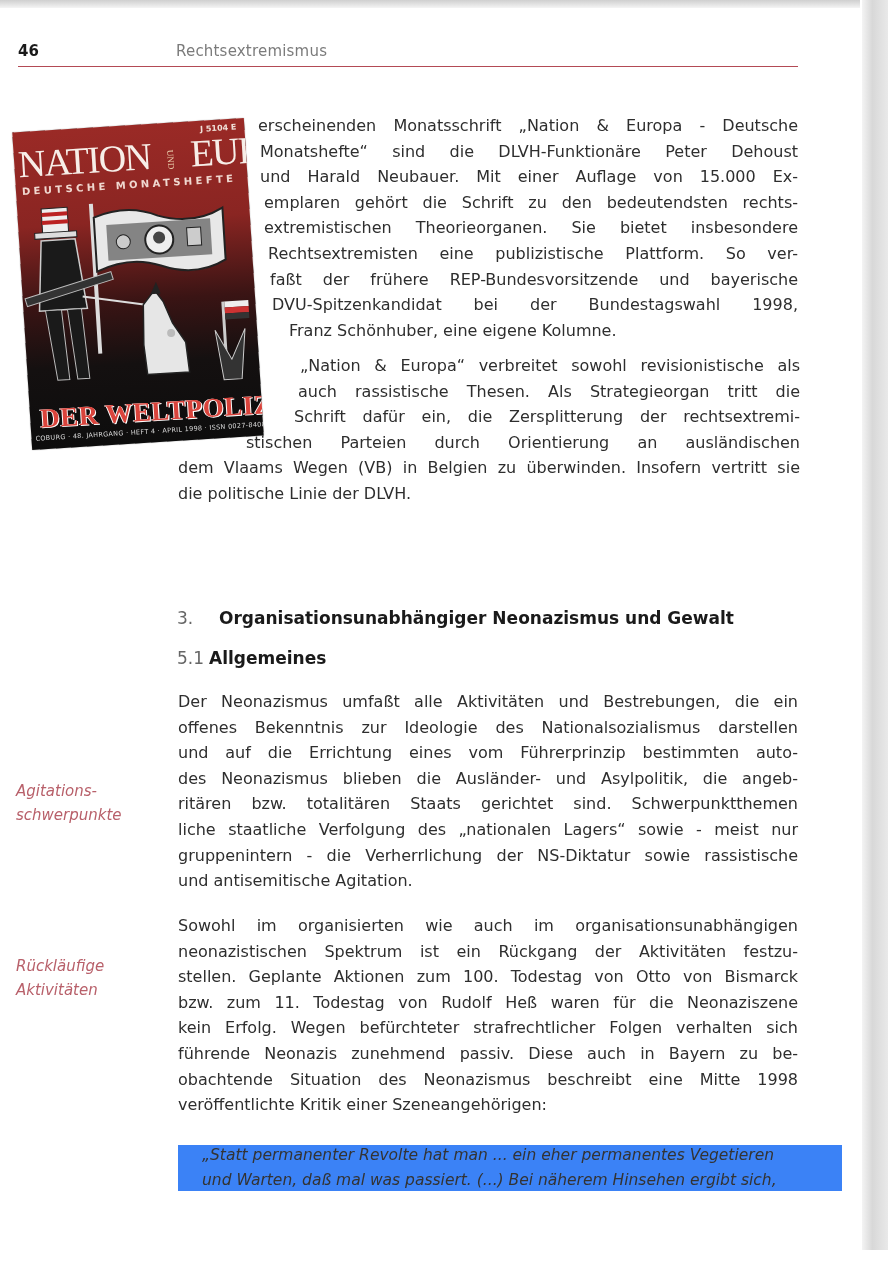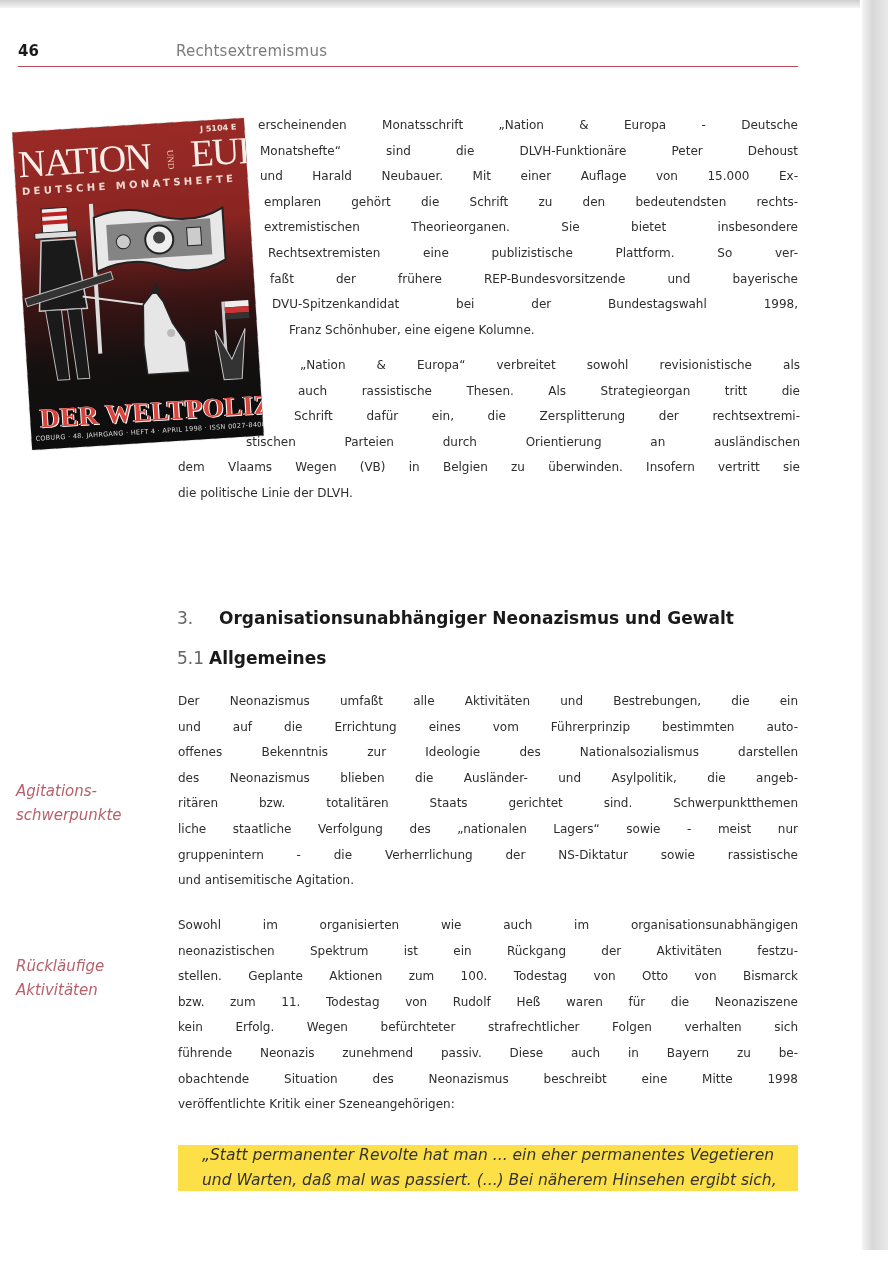--- a/index.html
+++ b/index.html
@@ -25,31 +25,31 @@
   .cover-title { position:absolute; left:4px; top:12px; width:224px; font-family:"Liberation Serif","DejaVu Serif",serif;
            font-size:38px; color:#f7eee8; letter-spacing:-1.5px; line-height:40px; white-space:nowrap; }
   .cover-und { font-size:9px; color:#e7c9a8; letter-spacing:0; vertical-align:middle; writing-mode:vertical-rl; }
   .cover-sub { position:absolute; left:6px; top:54px; font-size:10px; font-weight:bold; color:#f0d8d0; letter-spacing:3.4px; white-space:nowrap; }
   .cover-art { position:absolute; left:0; top:70px; width:232px; height:200px; }
   .cover-headline { position:absolute; left:10px; top:272px; font-family:"Liberation Serif","DejaVu Serif",serif;
            font-weight:bold; font-size:27px; color:#d9443c; letter-spacing:0.5px; white-space:nowrap;
            text-shadow:1px 1px 0 #fff, -1px 0 0 #fff; }
   .cover-footer { position:absolute; left:4px; top:303px; font-size:6.5px; color:#ddd; white-space:nowrap; letter-spacing:0.3px; }
 
-  .body-text { position:absolute; font-size:12px; line-height:25.6px; color:#2e2e2e; text-align:justify; }
+  .body-text { position:absolute; font-size:16px; line-height:25.6px; color:#2e2e2e; text-align:justify; }
   .line { display:block; white-space:nowrap; text-align:justify; text-align-last:justify; }
   .line.last { text-align-last:left; }
 
   .section-heading { position:absolute; left:177px; font-size:17px; color:#1a1a1a; }
   .sec-num { color:#666; font-weight:normal; display:inline-block; }
   .sec-title { font-weight:bold; }
 
   .margin-note { position:absolute; left:16px; font-style:italic; font-size:15px; line-height:24px; color:#b8606a;margin-top:12px; }
 
-  .quote-box { position:absolute; left:178px; top:1145px; width:620px; height:46px; background:#fde047; }
+  .quote-box { position:absolute; left:178px; top:1145px; width:620px; height:46px; background:#3b82f6;padding-left:44px; }
   .quote-text { position:absolute; left:24px; top:-2px; width:572px; font-style:italic; font-size:15.5px; line-height:25px; color:#333; }
 </style>
 </head>
 <body>
 
 <div class="page-edge-top"></div>
 <div class="page-edge-right"></div>
 <div class="page-edge-right2"></div>
 
 <div class="header">
@@ -130,22 +130,22 @@
   <div>Agitations-</div>
   <div>schwerpunkte</div>
 </div>
 <div class="margin-note" style="top:942px;">
   <div>Rückläufige</div>
   <div>Aktivitäten</div>
 </div>
 
 <div class="body-text" style="left:178px; top:689px;">
   <span class="line" style="width:620px;">Der Neonazismus umfaßt alle Aktivitäten und Bestrebungen, die ein</span>
+  <span class="line" style="width:620px;">offenes Bekenntnis zur Ideologie des Nationalsozialismus darstellen</span>
   <span class="line" style="width:620px;">und auf die Errichtung eines vom Führerprinzip bestimmten auto-</span>
-  <span class="line" style="width:620px;">offenes Bekenntnis zur Ideologie des Nationalsozialismus darstellen</span>
   <span class="line" style="width:620px;">des Neonazismus blieben die Ausländer- und Asylpolitik, die angeb-</span>
   <span class="line" style="width:620px;">ritären bzw. totalitären Staats gerichtet sind. Schwerpunktthemen</span>
   <span class="line" style="width:620px;">liche staatliche Verfolgung des „nationalen Lagers“ sowie - meist nur</span>
   <span class="line" style="width:620px;">gruppenintern - die Verherrlichung der NS-Diktatur sowie rassistische</span>
   <span class="line last" style="width:620px;">und antisemitische Agitation.</span>
 </div>
 
 <div class="body-text" style="left:178px; top:913px;">
   <span class="line" style="width:620px;">Sowohl im organisierten wie auch im organisationsunabhängigen</span>
   <span class="line" style="width:620px;">neonazistischen Spektrum ist ein Rückgang der Aktivitäten festzu-</span>

